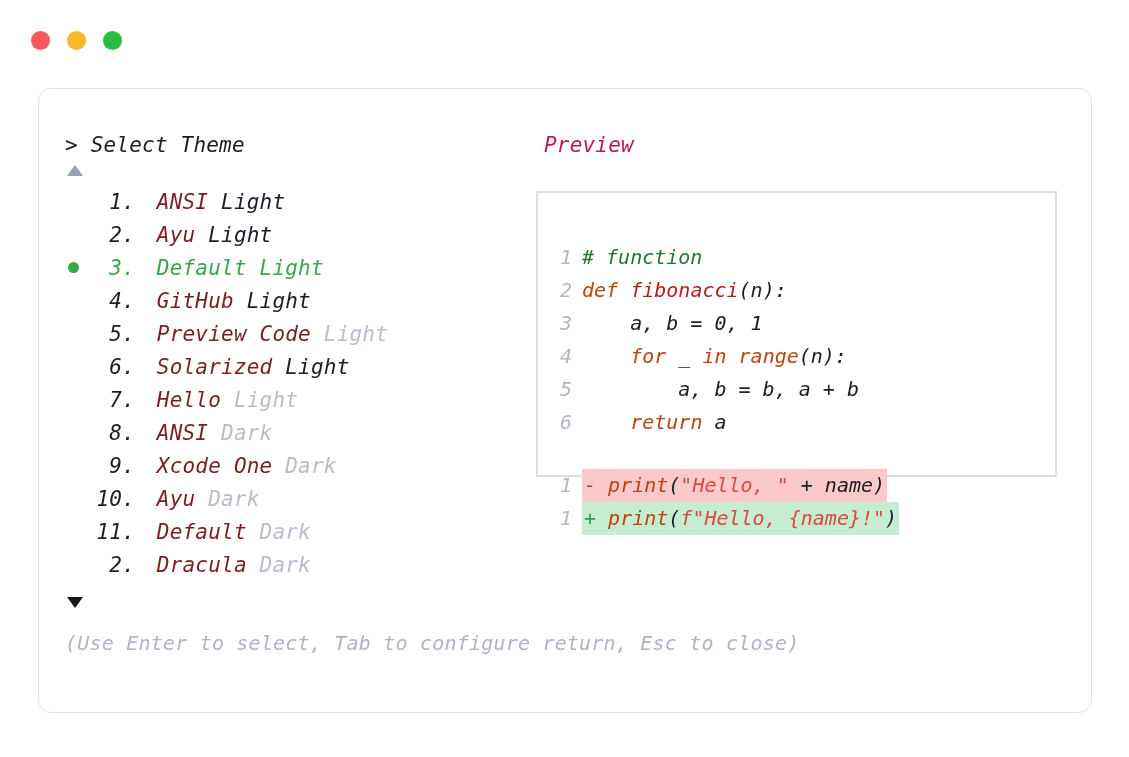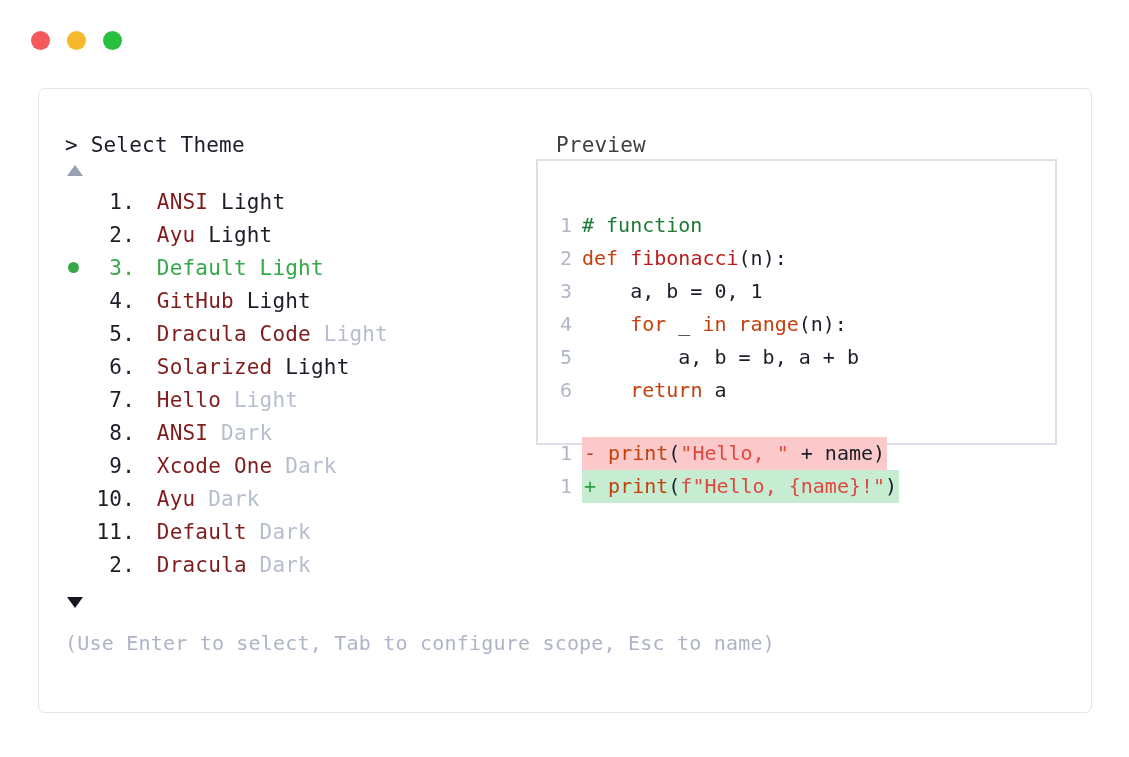--- a/index.html
+++ b/index.html
@@ -36,22 +36,23 @@
 
   
   #app-card {
     position: absolute;
     left: 38px;
     top: 88px;
     width: 1054px;
     height: 625px;
     box-sizing: border-box;
     border: 1.5px solid #e2e4ea;
-    border-radius: 7px;
+    border-radius: 13px;
     background: #ffffff;
+    font-style: italic;
   }
 
   
   #card-body {
     position: absolute;
     left: 0; top: 0; right: 0; bottom: 0;
   }
 
   
   #theme-picker {
@@ -145,26 +146,26 @@
   
   #preview-pane {
     position: absolute;
     left: 497px;
     top: 42px;
     width: 530px;
   }
   #preview-title {
     font-size: 21px;
     line-height: 28px;
-    color: #404040;
-    letter-spacing: 0.2px;
-    margin-left: 20px;
+    color: #be185d;
+    letter-spacing: 0.2px;
+    margin-left: 8px;
   }
   #preview-box {
-    margin-top: 0;
+    margin-top: 32px;
     width: 521px;
     height: 286px;
     box-sizing: border-box;
     border: 2px solid #dcdfe8;
     background: #ffffff;
     position: relative;
   }
   #code-block {
     position: absolute;
     left: 20px;
@@ -215,33 +216,33 @@
   <div id="card-body">
 
     <div id="theme-picker">
       <div id="picker-prompt">&gt; Select Theme</div>
       <div id="scroll-up-indicator"></div>
       <ul id="theme-list">
           <li class="theme-row"><span class="bullet-slot"></span><span class="row-index">1.</span><span class="row-dot"> </span><span class="row-name">ANSI</span><span> </span><span class="row-variant">Light</span></li>
           <li class="theme-row"><span class="bullet-slot"></span><span class="row-index">2.</span><span class="row-dot"> </span><span class="row-name">Ayu</span><span> </span><span class="row-variant">Light</span></li>
           <li class="theme-row selected"><span class="bullet-slot"><span class="bullet"></span></span><span class="row-index">3.</span><span class="row-dot"> </span><span class="row-name">Default</span><span> </span><span class="row-variant">Light</span></li>
           <li class="theme-row"><span class="bullet-slot"></span><span class="row-index">4.</span><span class="row-dot"> </span><span class="row-name">GitHub</span><span> </span><span class="row-variant">Light</span></li>
-          <li class="theme-row"><span class="bullet-slot"></span><span class="row-index">5.</span><span class="row-dot"> </span><span class="row-name">Dracula Code</span><span> </span><span class="row-variant dim">Light</span></li>
+          <li class="theme-row"><span class="bullet-slot"></span><span class="row-index">5.</span><span class="row-dot"> </span><span class="row-name">Preview Code</span><span> </span><span class="row-variant dim">Light</span></li>
           <li class="theme-row"><span class="bullet-slot"></span><span class="row-index">6.</span><span class="row-dot"> </span><span class="row-name">Solarized</span><span> </span><span class="row-variant">Light</span></li>
           <li class="theme-row"><span class="bullet-slot"></span><span class="row-index">7.</span><span class="row-dot"> </span><span class="row-name">Hello</span><span> </span><span class="row-variant dim">Light</span></li>
           <li class="theme-row"><span class="bullet-slot"></span><span class="row-index">8.</span><span class="row-dot"> </span><span class="row-name">ANSI</span><span> </span><span class="row-variant dim">Dark</span></li>
           <li class="theme-row"><span class="bullet-slot"></span><span class="row-index">9.</span><span class="row-dot"> </span><span class="row-name">Xcode One</span><span> </span><span class="row-variant dim">Dark</span></li>
           <li class="theme-row"><span class="bullet-slot"></span><span class="row-index">10.</span><span class="row-dot"> </span><span class="row-name">Ayu</span><span> </span><span class="row-variant dim">Dark</span></li>
           <li class="theme-row"><span class="bullet-slot"></span><span class="row-index">11.</span><span class="row-dot"> </span><span class="row-name">Default</span><span> </span><span class="row-variant dim">Dark</span></li>
           <li class="theme-row"><span class="bullet-slot"></span><span class="row-index">2.</span><span class="row-dot"> </span><span class="row-name">Dracula</span><span> </span><span class="row-variant dim">Dark</span></li>
         </ul>
       <div id="scroll-down-indicator"></div>
     </div>
 
-    <div id="keyboard-hint">(Use Enter to select, Tab to configure scope, Esc to name)</div>
+    <div id="keyboard-hint">(Use Enter to select, Tab to configure return, Esc to close)</div>
 
     <div id="preview-pane">
       <div id="preview-title">Preview</div>
       <div id="preview-box">
         <div id="code-block"><div class="code-line"><span class="ln">1</span><span class="tok-comment"># function</span></div><div class="code-line"><span class="ln">2</span><span class="tok-keyword">def </span><span class="tok-func">fibonacci</span><span class="tok-plain">(n):</span></div><div class="code-line"><span class="ln">3</span><span class="tok-plain">    a, b = 0, 1</span></div><div class="code-line"><span class="ln">4</span><span class="tok-plain">    </span><span class="tok-keyword">for</span><span class="tok-plain"> _ </span><span class="tok-keyword">in range</span><span class="tok-plain">(n):</span></div><div class="code-line"><span class="ln">5</span><span class="tok-plain">        a, b = b, a + b</span></div><div class="code-line"><span class="ln">6</span><span class="tok-plain">    </span><span class="tok-keyword">return</span><span class="tok-plain"> a</span></div></div>
         <div id="diff-block"><div class="diff-line diff-del"><span class="ln">1</span><span class="diff-inner"><span class="diff-marker-del">- </span><span class="tok-keyword">print</span><span class="tok-plain">(</span><span class="tok-string">"Hello, "</span><span class="tok-plain"> + name)</span></span></div><div class="diff-line diff-add"><span class="ln">1</span><span class="diff-inner"><span class="diff-marker-add">+ </span><span class="tok-keyword">print</span><span class="tok-plain">(</span><span class="tok-string">f"Hello, {name}!"</span><span class="tok-plain">)</span></span></div></div>
       </div>
     </div>
 
   </div>

